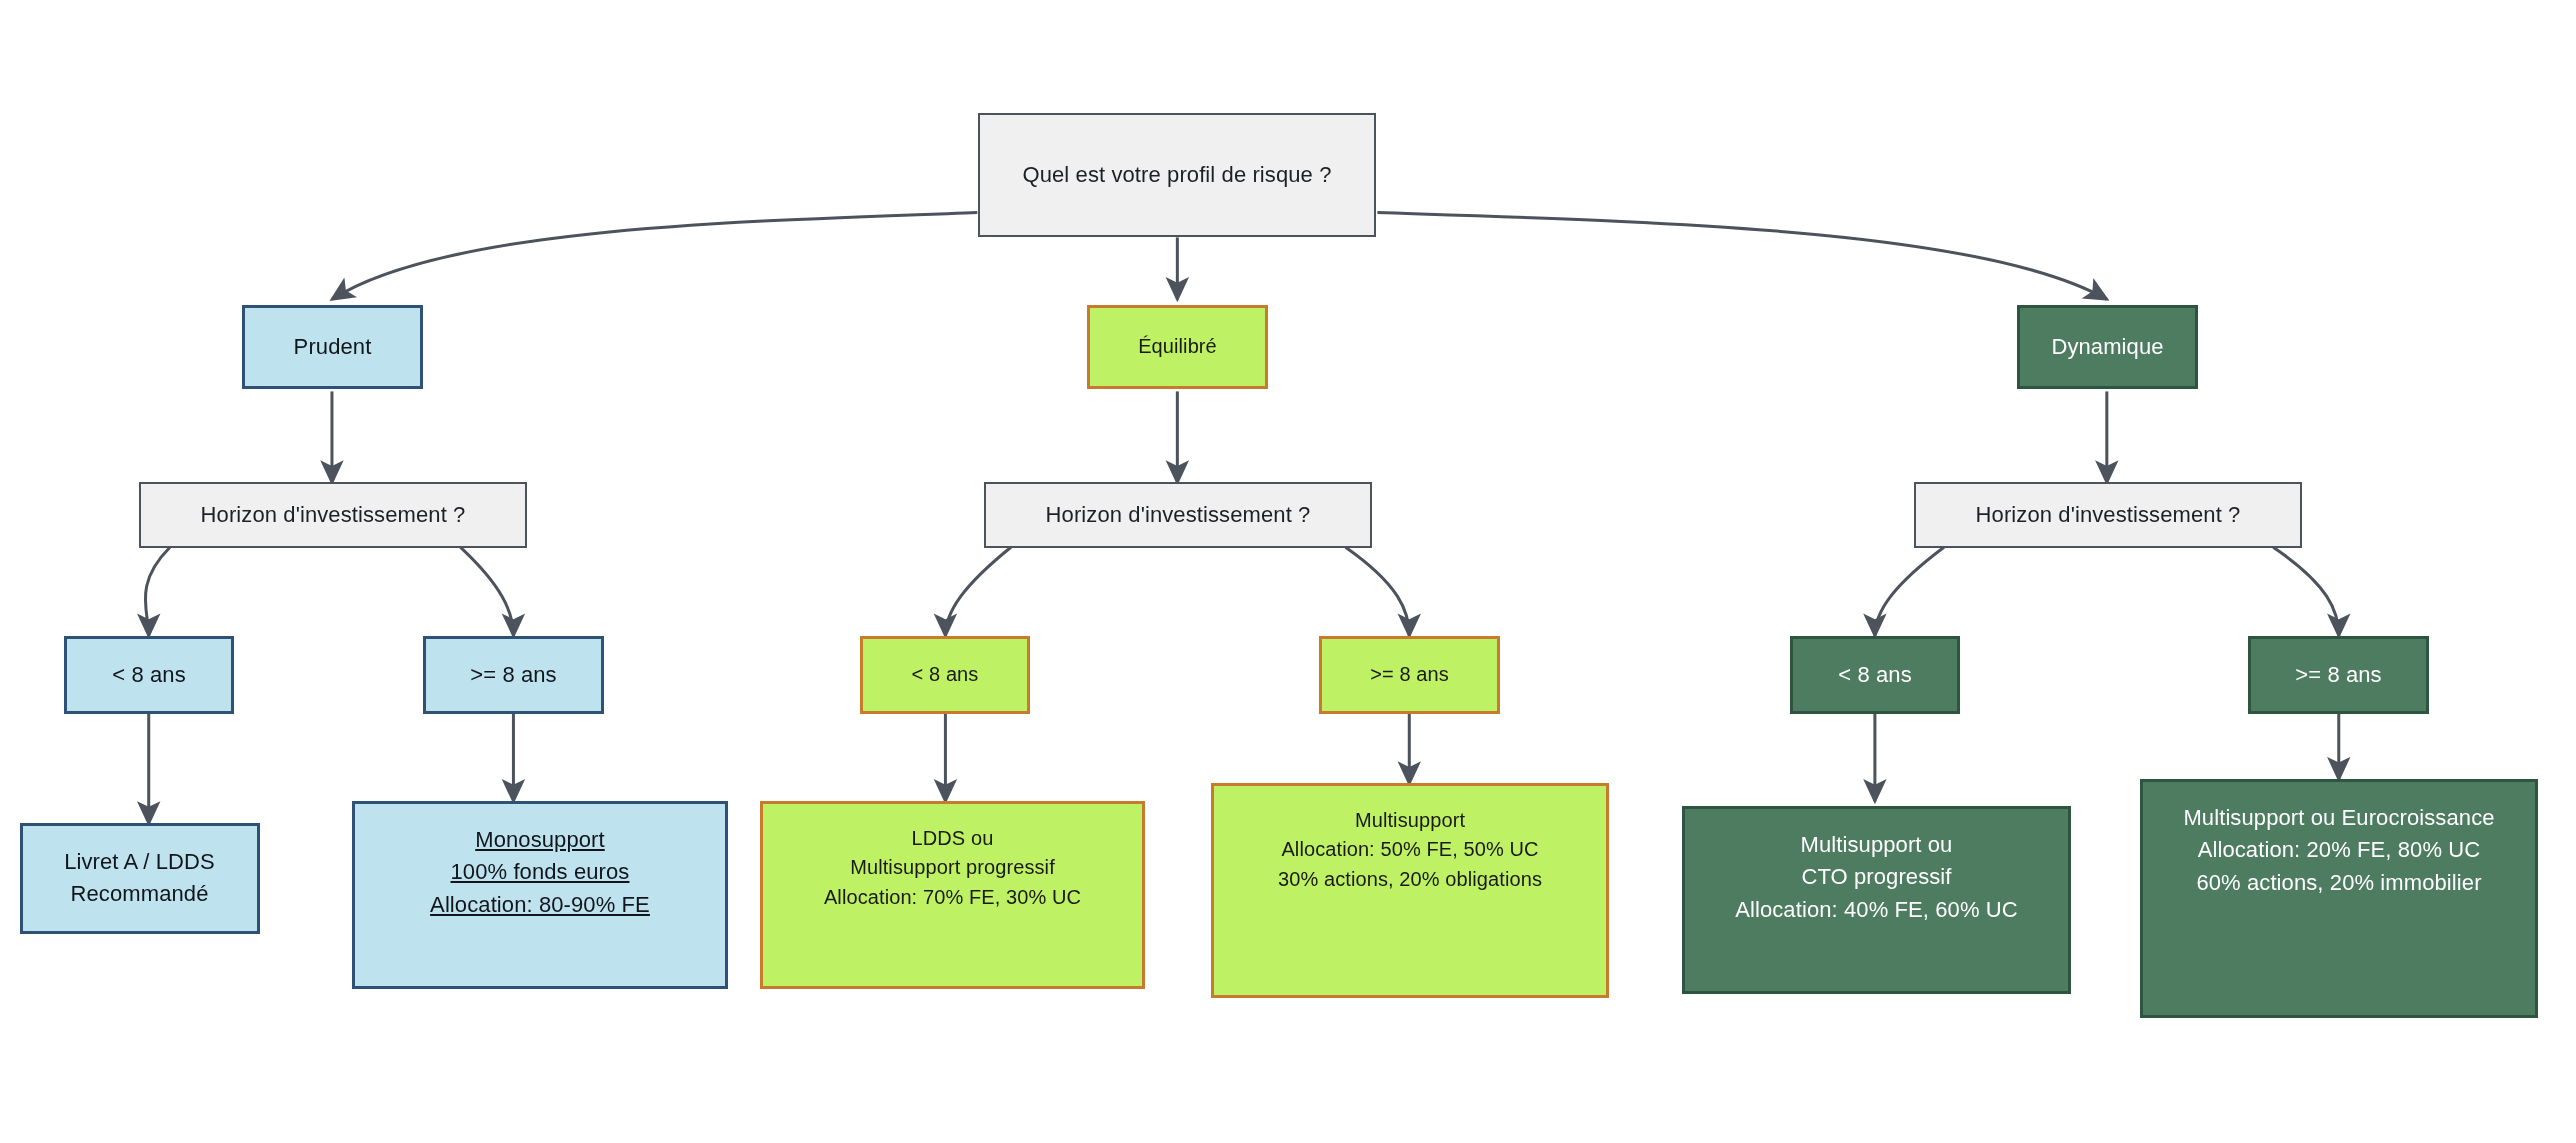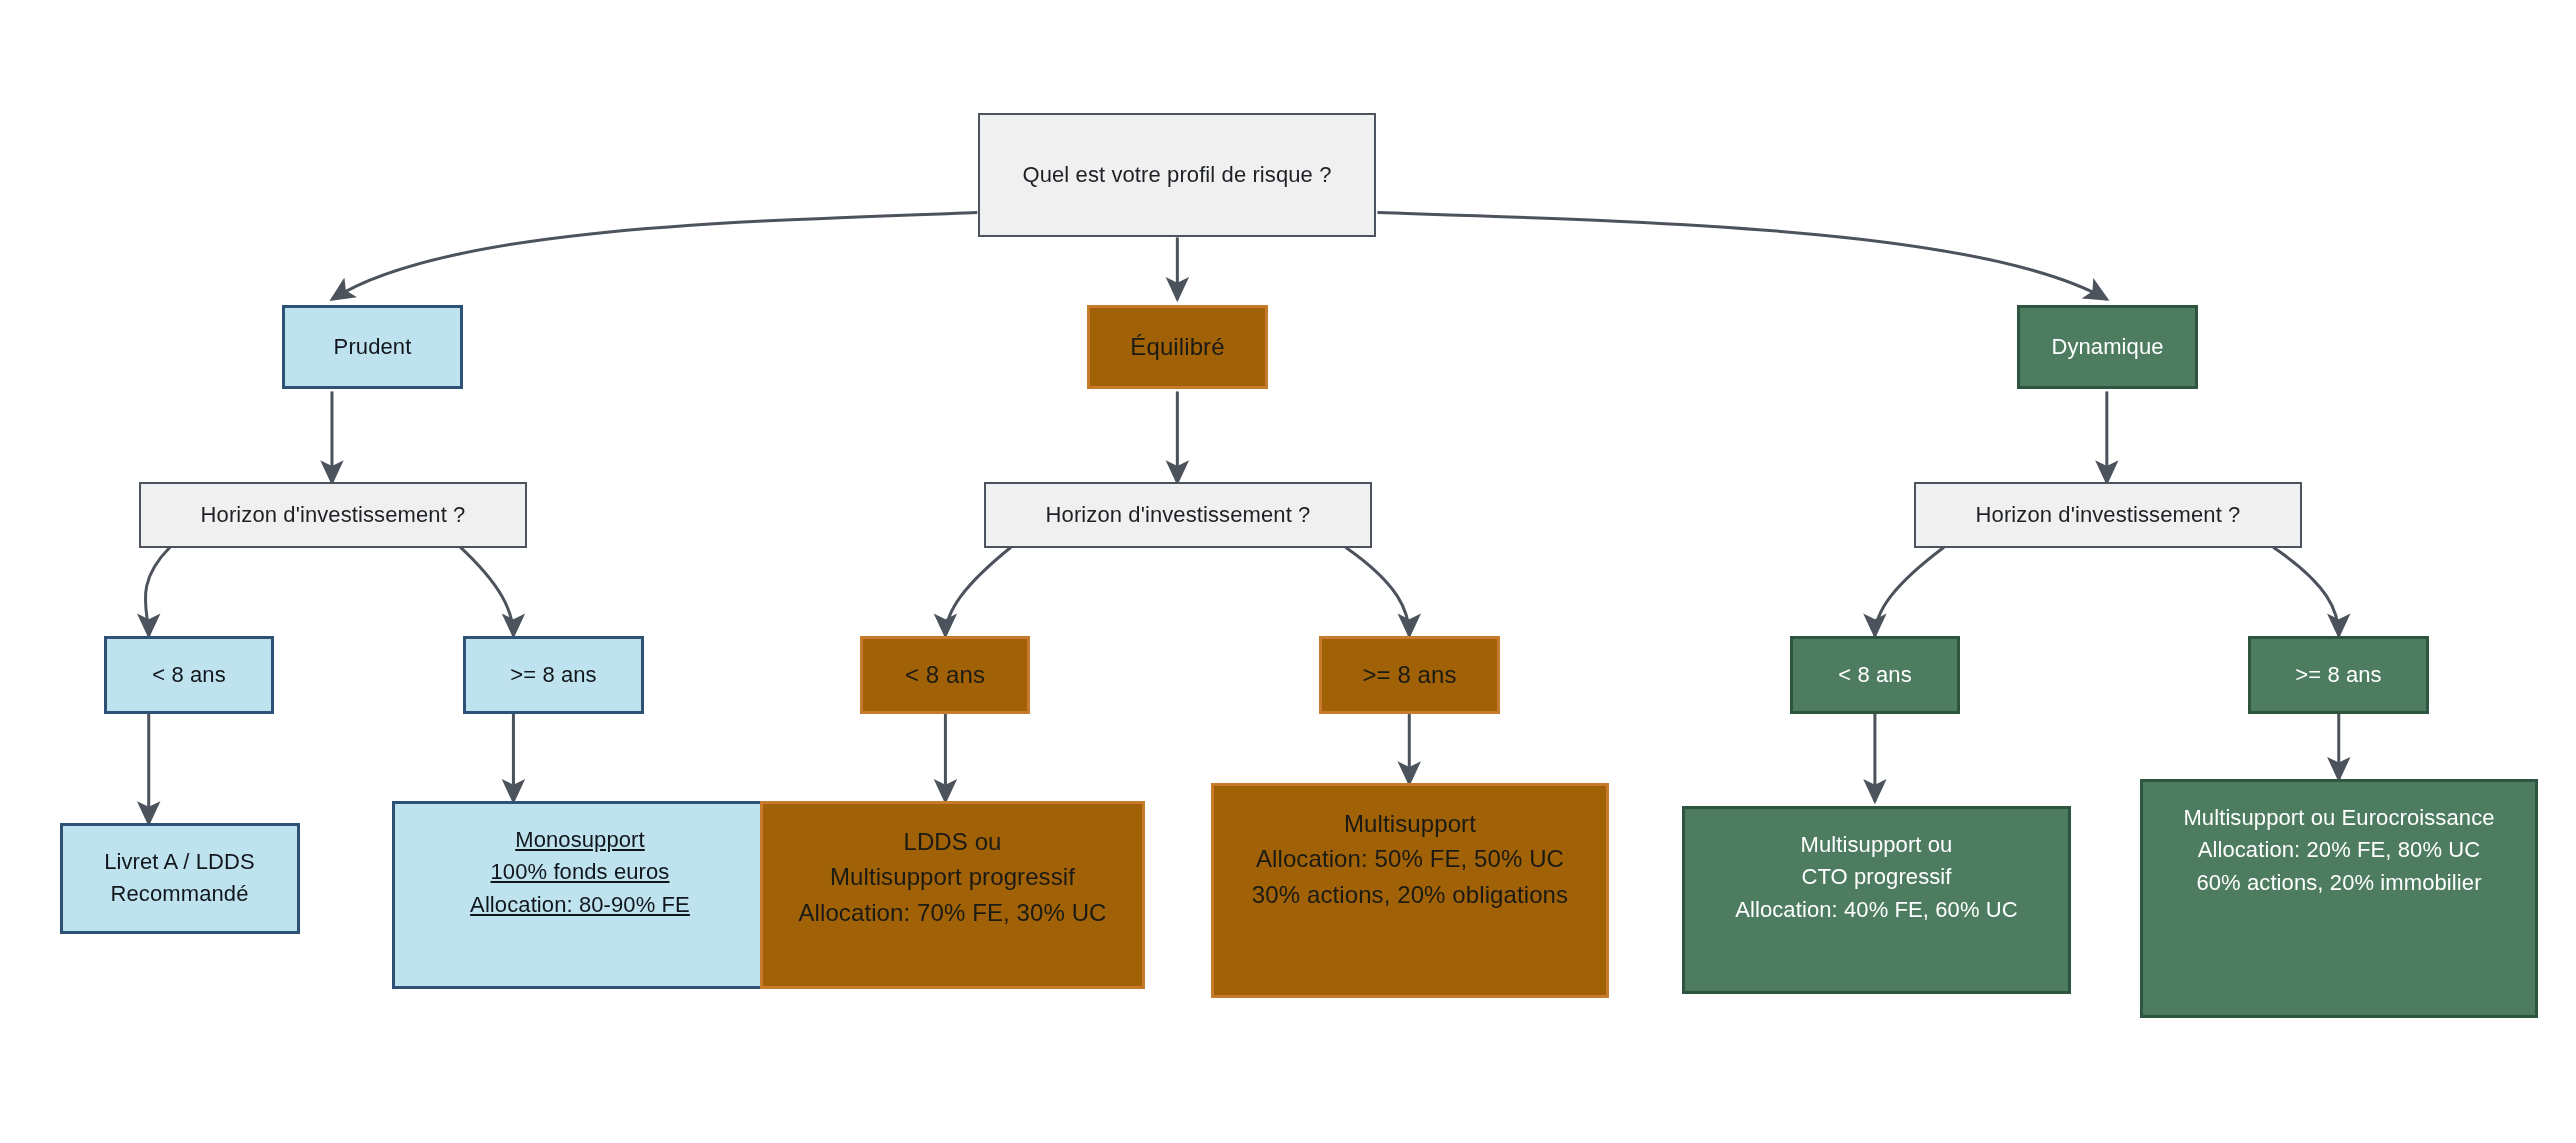--- a/index.html
+++ b/index.html
@@ -28,28 +28,27 @@
     color:#1d2025;
     font-size:22px;
     justify-content:center;
   }
   
   .n-blue{
     background:#bfe3ee;
     border:3.5px solid #2d5275;
     color:#11161c;
     font-size:22px;
-    margin-left:40px;
   }
   
   .n-yellow{
-    background:#a16207;
+    background:#bef264;
     border:3.5px solid #c87b2d;
     color:#1b1a14;
-    font-size:24px;
+    font-size:20px;
   }
   
   .n-green{
     background:#4d7c61;
     border:3.5px solid #2e5540;
     color:#ffffff;
     font-size:22px;
   }
   .n-leaf{ align-items:flex-start; padding-top:19.5px; }
   .n-leaf .txt{ padding:0 10.6px; }

